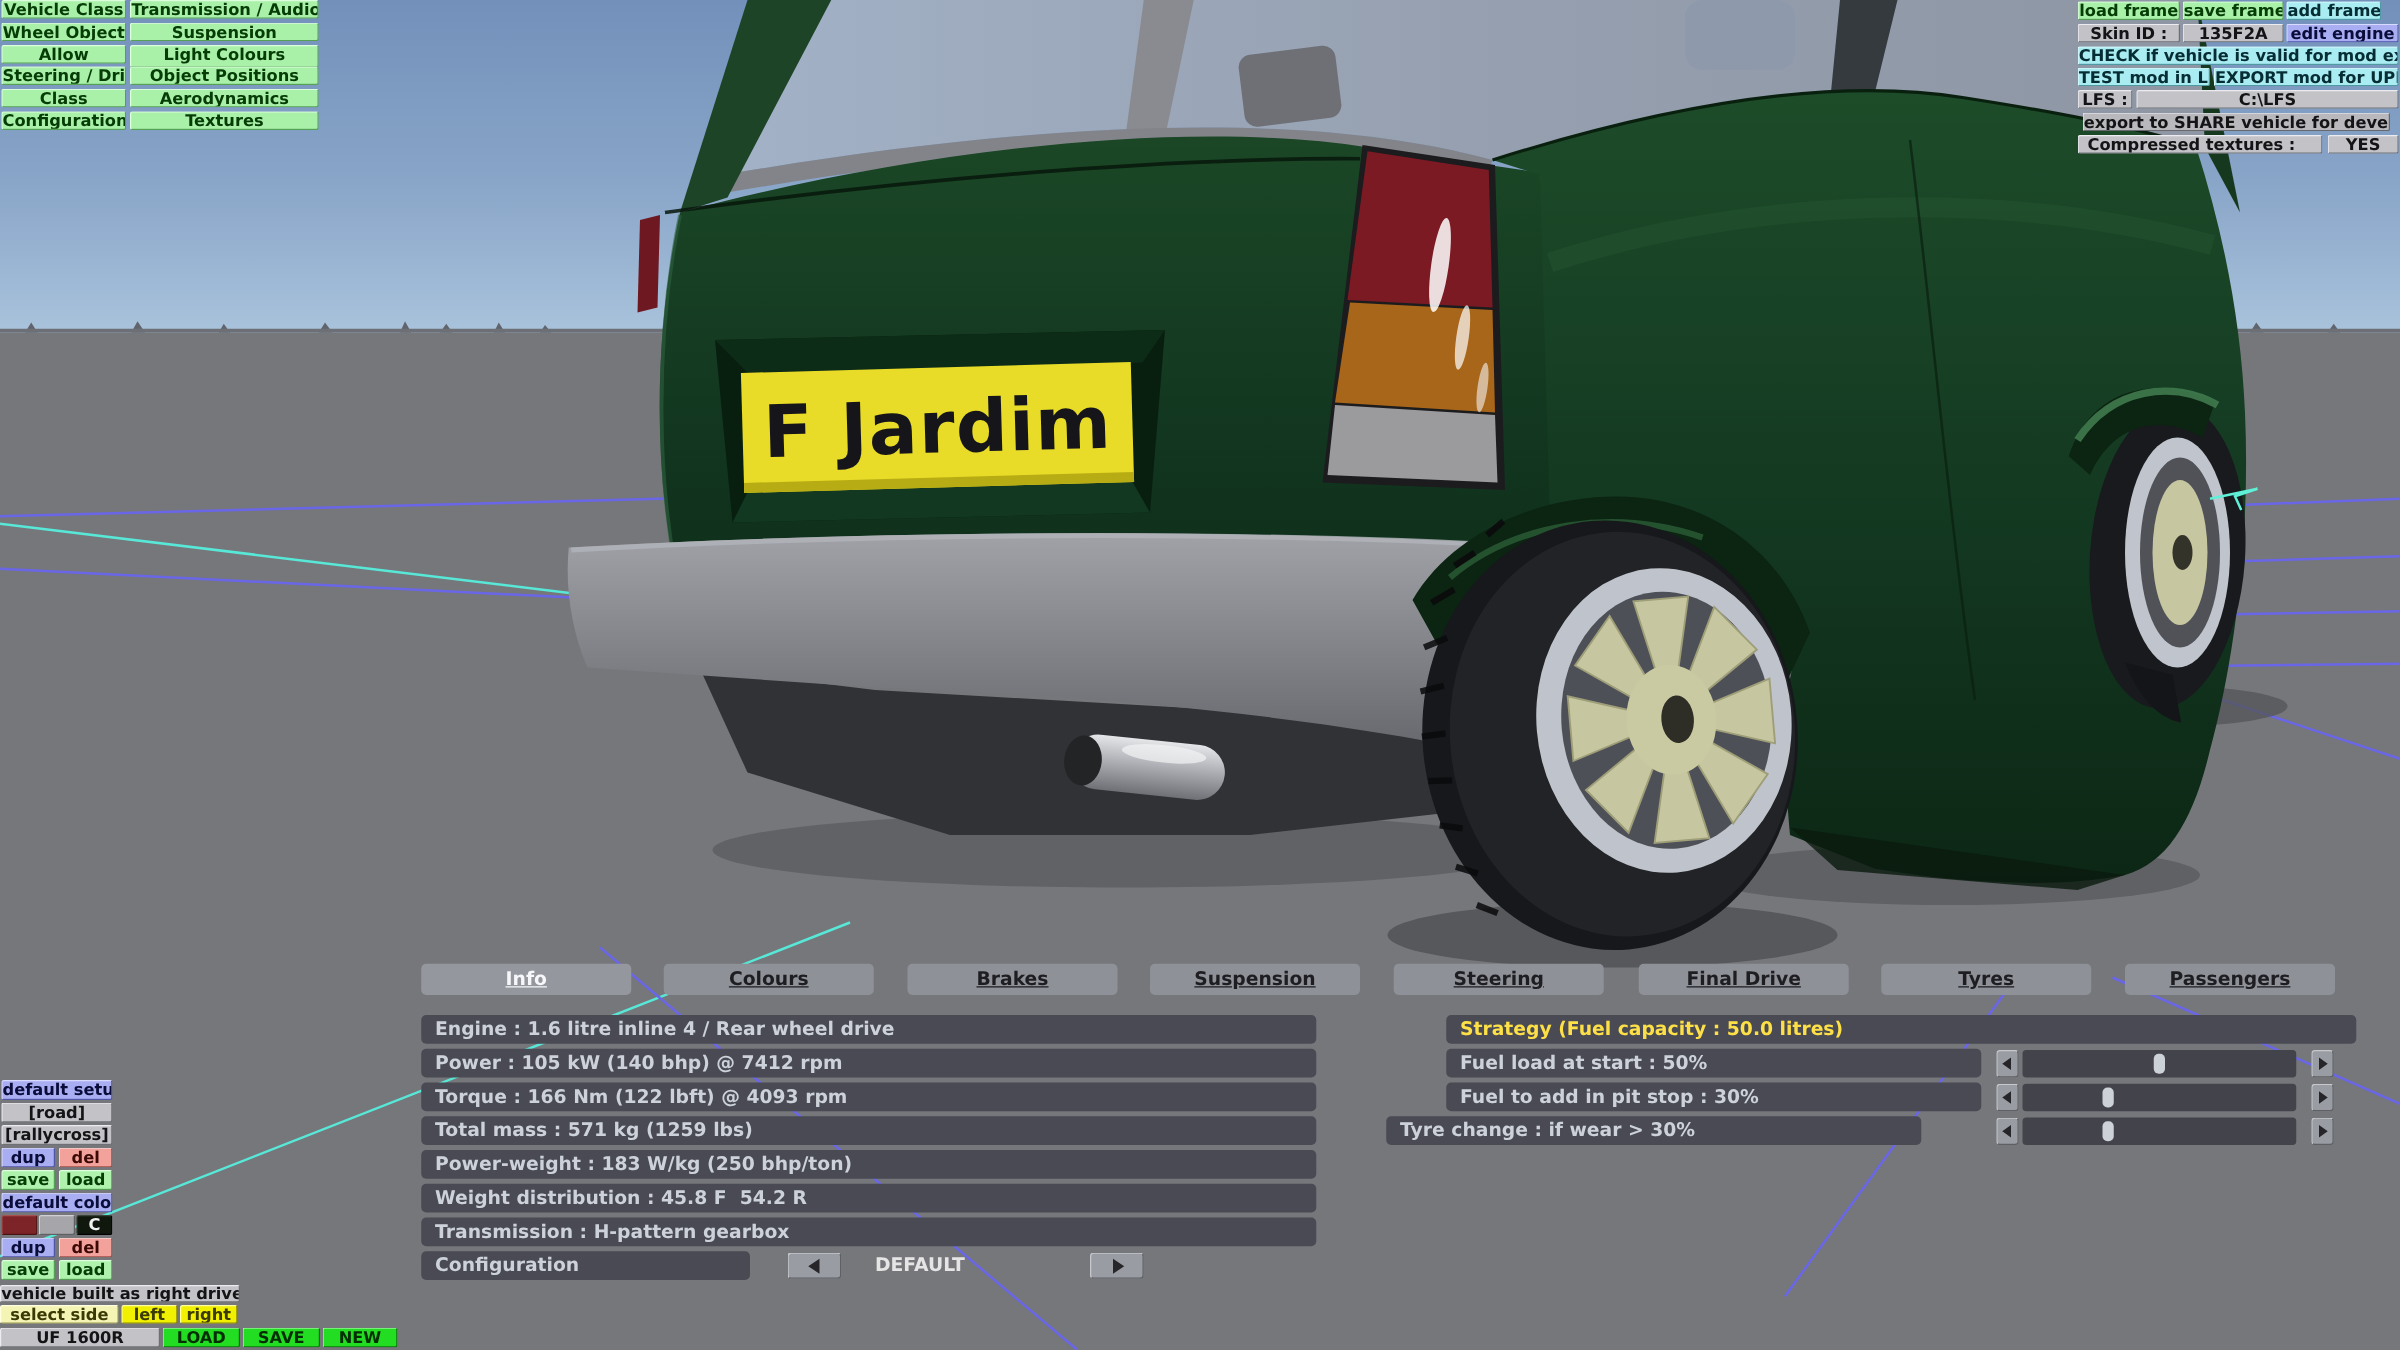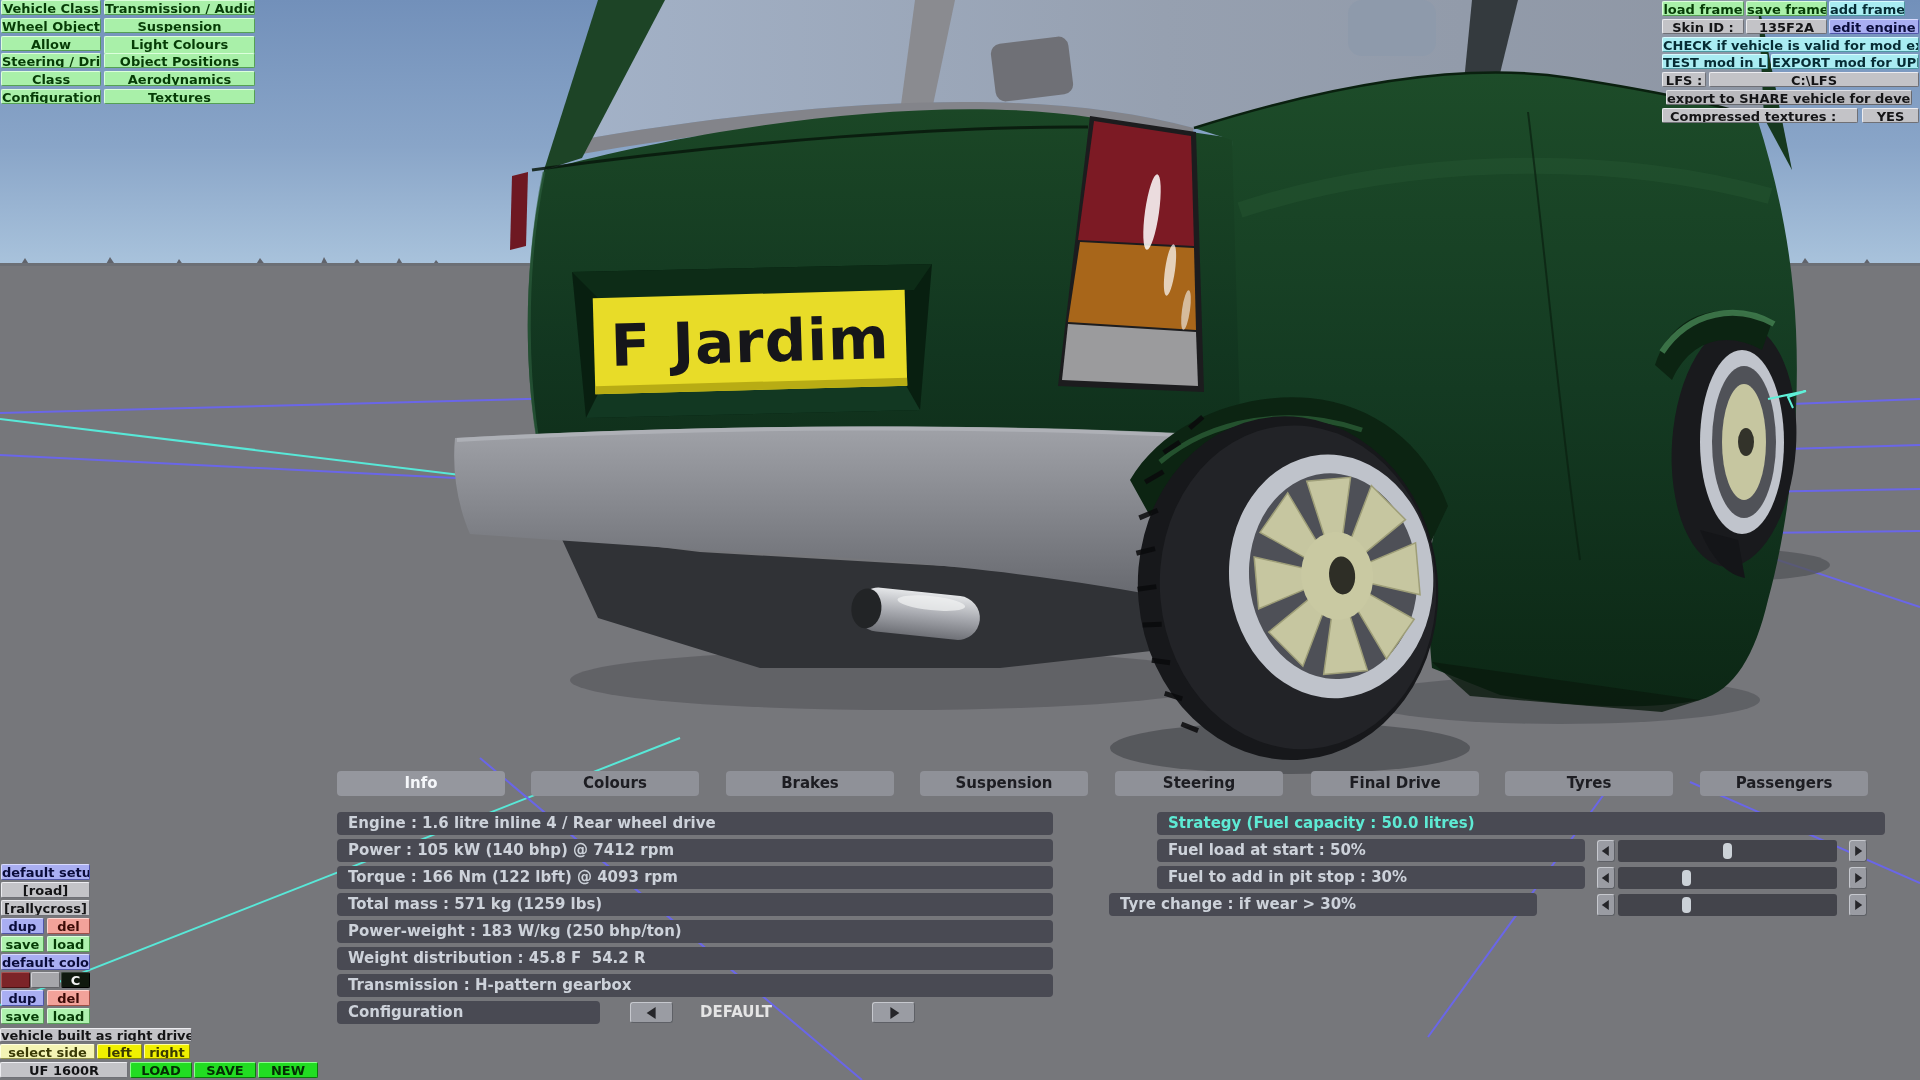--- a/index.html
+++ b/index.html
@@ -20,21 +20,21 @@
   .salmon{background:#f2a29a;border-color:#ffd4d0 #a04f48 #a04f48 #ffd4d0;color:#3c0a06;text-align:center;}
   .pgreen{background:#aef2ae;border-color:#dcffdc #55a055 #55a055 #dcffdc;color:#063c06;}
   .bgreen{background:#22dd22;border-color:#8cff8c #0a7a0a #0a7a0a #8cff8c;color:#042e04;}
   .yellow{background:#f0f000;border-color:#ffffa0 #8a8a05 #8a8a05 #ffffa0;color:#3a3a02;}
   .pyellow{background:#f4f4b4;border-color:#ffffe0 #96964f #96964f #ffffe0;color:#3a3a06;}
   .swatch{position:absolute;box-sizing:border-box;border:1px solid;border-radius:2px;}
   .bar{position:absolute;background:#494a53;border-radius:4px;color:#cdd2da;
     font-weight:bold;font-size:15px;line-height:23px;padding-left:11px;
     box-sizing:border-box;white-space:pre;overflow:hidden;}
   .tab{position:absolute;width:168px;height:25px;background:#8f9198;border-radius:4px;
-    color:#1d1d22;font-weight:bold;font-size:15px;line-height:25px;text-align:center;}
+    color:#1d1d22;font-weight:bold;font-size:15px;line-height:25px;text-align:center;text-decoration:underline;}
   .tab.active{color:#f5f7fa;background:#95979e;}
   .arrowbtn{position:absolute;background:#9a9ca3;border-radius:3px;
     border:1px solid;border-color:#c6c8ce #5e6066 #5e6066 #c6c8ce;box-sizing:border-box;}
   .tri-l{position:absolute;left:50%;top:50%;transform:translate(-60%,-50%);
     width:0;height:0;border:6px solid transparent;border-left:none;
     border-right:9px solid #26262a;}
   .tri-r{position:absolute;left:50%;top:50%;transform:translate(-40%,-50%);
     width:0;height:0;border:6px solid transparent;border-right:none;
     border-left:9px solid #26262a;}
   .track{position:absolute;width:219px;height:22px;background:#43444b;border-radius:3px;}
@@ -320,21 +320,21 @@
     <div class="arrowbtn" style="left:630px;top:1002px;width:43px;height:21px">
         <span class="tri-l"></span>
       </div>
     <div class="deflabel" style="left:700px;top:1003px;width:150px">DEFAULT</div>
     <div class="arrowbtn" style="left:872px;top:1002px;width:43px;height:21px">
         <span class="tri-r"></span>
       </div>
   </div>
 
   <div>
-    <div class="bar" style="left:1157px;top:812px;width:728px;height:23px;color:#5eead4">Strategy (Fuel capacity : 50.0 litres)</div>
+    <div class="bar" style="left:1157px;top:812px;width:728px;height:23px;color:#fde047">Strategy (Fuel capacity : 50.0 litres)</div>
 
     <div class="bar" style="left:1157px;top:839px;width:428px;height:23px">Fuel load at start : 50%</div>
     <div class="arrowbtn" style="left:1597px;top:840px;width:18px;height:22px">
         <span class="tri-l" style="border-width:5px;border-right-width:7px"></span>
       </div>
     <div class="track" style="left:1618px;top:840px">
         <div class="thumb" style="left: 105px;"></div>
       </div>
     <div class="arrowbtn" style="left:1849px;top:840px;width:18px;height:22px">
         <span class="tri-r" style="border-width:5px;border-left-width:7px"></span>

